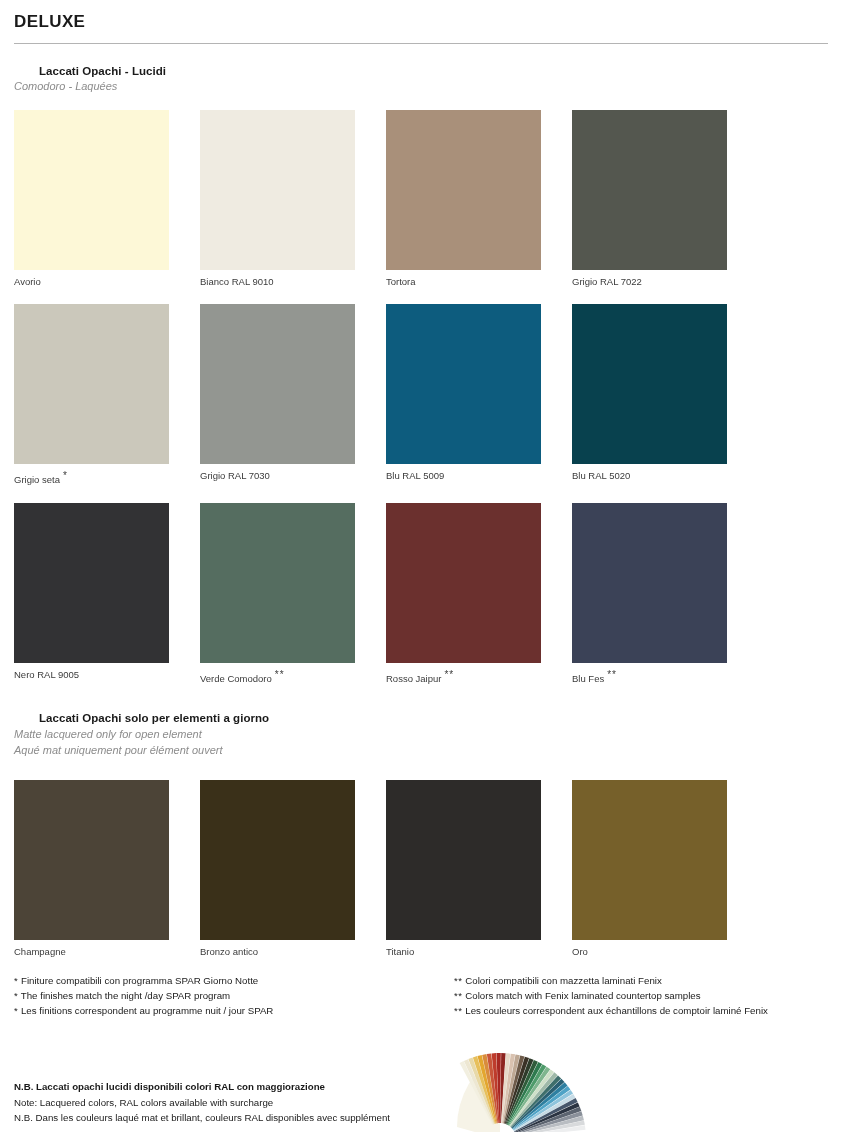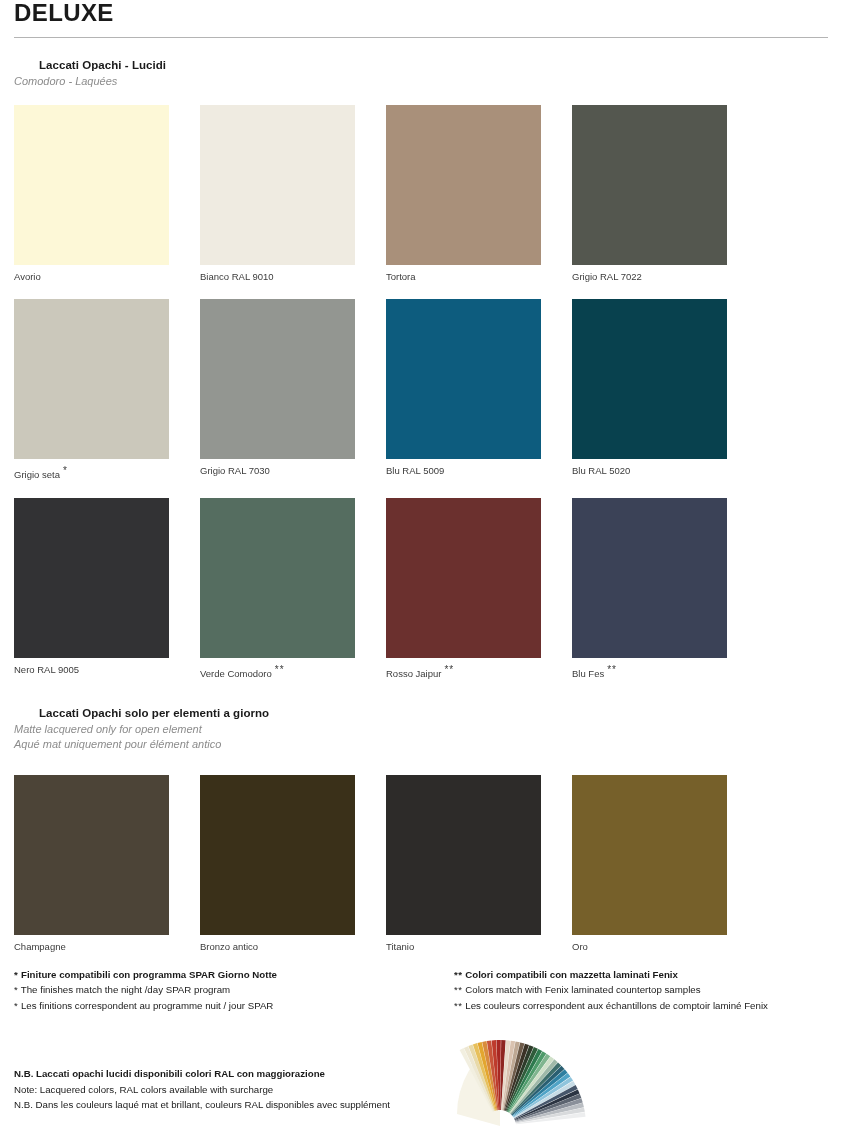--- a/index.html
+++ b/index.html
@@ -13,25 +13,26 @@
   }
   .page {
     position: relative;
     width: 842px;
     height: 1132px;
     padding: 0 14px;
   }
 
   
   .page-title {
-    font-size: 24px;
+    font-size: 17px;
     font-weight: bold;
     letter-spacing: 0.4px;
     color: #1a1a1a;
     line-height: 1.1;
+    margin-top: 13px;
   }
   .title-rule {
     margin-top: 11px;
     border-top: 1px solid #b4b4b4;
     width: 814px;
   }
 
   
   .section-head { margin-top: 19px; }
   .section-head .it {
@@ -84,21 +85,21 @@
   .grid-wrap-2 { margin-top: 22px; }
 
   
   .notes {
     margin-top: 15px;
     display: grid;
     grid-template-columns: 440px auto;
   }
   .note-block .n-bold {
     font-size: 9.7px;
-    font-weight: bold;
+    font-weight: normal;
     color: #1a1a1a;
     line-height: 1.55;
   }
   .note-block .n-reg {
     font-size: 9.7px;
     color: #1a1a1a;
     line-height: 1.55;
   }
   .note-block .mk { letter-spacing: 0.5px; }
 
@@ -194,21 +195,21 @@
       </div>
       <div class="swatch-cell">
         <div class="swatch" style="background: rgb(59, 66, 87);"></div>
         <div class="swatch-label"><span>Blu Fes</span><span class="star">**</span></div>
       </div>
     </div>
 
   <div class="section-head" style="margin-top:26px">
     <div class="it">Laccati Opachi solo per elementi a giorno</div>
     <div class="sub">Matte lacquered only for open element</div>
-    <div class="sub">Aqué mat uniquement pour élément antico</div>
+    <div class="sub">Aqué mat uniquement pour élément ouvert</div>
   </div>
 
   <div class="grid grid-wrap-2" id="grid-matte">
       <div class="swatch-cell">
         <div class="swatch" style="background: rgb(76, 68, 55);"></div>
         <div class="swatch-label"><span>Champagne</span></div>
       </div>
       <div class="swatch-cell">
         <div class="swatch" style="background: rgb(58, 48, 25);"></div>
         <div class="swatch-label"><span>Bronzo antico</span></div>

